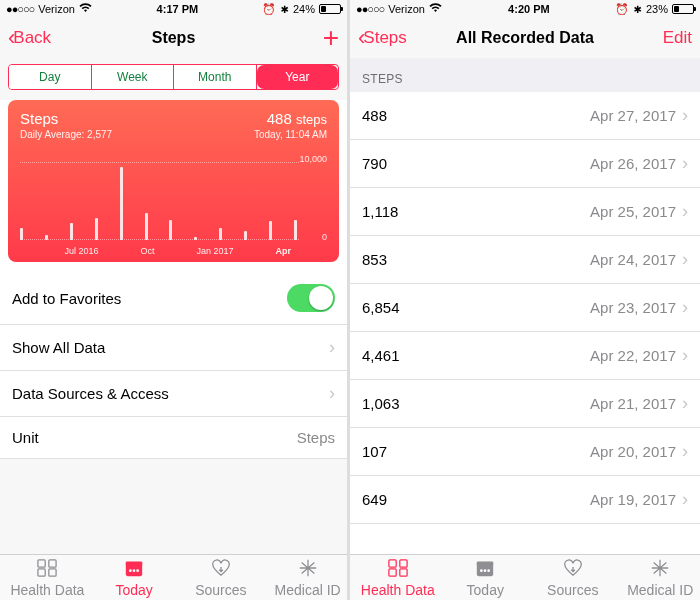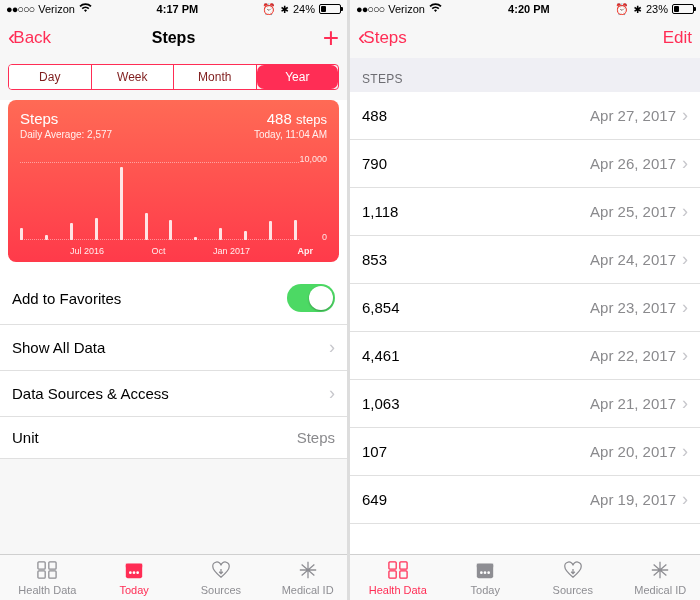--- a/index.html
+++ b/index.html
@@ -19,55 +19,55 @@
 
 .nav { height: 40px; display: flex; align-items: center; justify-content: space-between; padding: 0 8px; background: #f7f7f7; }
 .nav .title { font-size: 16px; font-weight: 600; position: absolute; left: 0; right: 0; text-align: center; pointer-events: none; }
 .nav .nav-left, .nav .nav-right { color: #ff2d55; font-size: 17px; display: flex; align-items: center; gap: -2px; z-index: 1; }
 .nav .chev { font-size: 22px; line-height: 1; margin-right: -2px; }
 .nav .plus { font-size: 28px; font-weight: 300; line-height: 1; }
 
 
 .seg-wrap { padding: 6px 8px 10px; }
 .seg { display: flex; border: 1px solid #ff2d55; border-radius: 4px; overflow: hidden; }
-.seg .seg-item { flex: 1; text-align: center; font-size: 12px; padding: 5px 0; color: #7f1d1d; border-right: 1px solid #ff2d55; background: #fff; }
+.seg .seg-item { flex: 1; text-align: center; font-size: 12px; padding: 5px 0; color: #15803d; border-right: 1px solid #ff2d55; background: #fff; }
 .seg .seg-item:last-child { border-right: none; }
 .seg .seg-item.active { background: #ff2d55; color: #fff; border-radius: 7px; }
 
 
 .card { margin: 0 8px 10px; border-radius: 8px; background: linear-gradient(#ff6a55, #ff3a4a); color: #fff; padding: 10px 12px 6px; position: relative; }
 .card .row1 { display: flex; justify-content: space-between; align-items: baseline; }
 .card .ctitle { font-size: 15px; font-weight: 500; }
 .card .cval { font-size: 15px; font-weight: 500; margin-left: 40px; }
 .card .cval .unit { font-size: 13px; font-weight: 400; }
 .card .row2 { display: flex; justify-content: space-between; font-size: 10px; opacity: 0.9; margin-top: 2px; }
 .chart-area { height: 100px; position: relative; margin-top: 16px; }
 .chart-ylabel { position: absolute; right: 0; font-size: 9px; opacity: 0.85; }
 .chart-ylabel.top { top: -2px; }
 .chart-ylabel.bot { bottom: 14px; }
 .chart-line { position: absolute; left: 0; right: 28px; border-top: 1px dotted rgba(255,255,255,0.45); }
 .bars { position: absolute; left: 0; right: 30px; bottom: 16px; top: 6px; display: flex; align-items: flex-end; justify-content: space-between; }
 .bars .bar { width: 3px; background: rgba(255,255,255,0.85); border-radius: 1px; }
-.chart-xlabels { position: absolute; left: 0; right: 14px; bottom: 0; display: flex; justify-content: space-between; font-size: 9px; opacity: 0.9; }
+.chart-xlabels { position: absolute; left: 0; right: 36px; bottom: 0; display: flex; justify-content: space-between; font-size: 9px; opacity: 0.9; }
 .chart-xlabels span.bold { font-weight: 600; }
 
 
 .list { background: #fff; }
 .list-row { display: flex; align-items: center; justify-content: space-between; padding: 12px 12px; border-bottom: 1px solid #e0e0e0; font-size: 15px; color: #000; }
 .list-row .right { display: flex; align-items: center; gap: 6px; color: #8a8a8d; }
 .list-row .chev-r { color: #c7c7cc; font-size: 18px; }
 .list-row .value-grey { color: #8a8a8d; }
 
 
 .toggle { width: 48px; height: 28px; background: #4cd964; border-radius: 14px; position: relative; }
 .toggle .knob { position: absolute; right: 2px; top: 2px; width: 24px; height: 24px; background: #fff; border-radius: 50%; box-shadow: 0 1px 2px rgba(0,0,0,0.3); }
 
 
 .tabbar { height: 46px; border-top: 1px solid #d0d0d0; background: #f9f9f9; display: flex; }
-.tab { flex: 1; display: flex; flex-direction: column; align-items: center; justify-content: center; gap: 1px; color: #8e8e93; font-size: 11px; padding-left: 8px; }
+.tab { flex: 1; display: flex; flex-direction: column; align-items: center; justify-content: center; gap: 1px; color: #8e8e93; font-size: 14px; padding-left: 8px; }
 .tab.active { color: #ff2d55; }
 .tab .ticon { font-size: 18px; line-height: 1; }
 .tab svg { width: 22px; height: 20px; }
 
 
 .sect-header { font-size: 12px; color: #6d6d72; padding: 14px 12px 6px; background: #efeff4; text-transform: uppercase; letter-spacing: 0.3px; }
 .screen.right .list { flex: 1; overflow: hidden; }
 .screen.right .list-row { padding: 13px 12px; }
 .screen.right .date { color: #8a8a8d; font-size: 15px; }
 
@@ -244,20 +244,21 @@
           </span>
         </span>
     </div>
   </div>
 
   <div class="nav">
     <div class="nav-left">
       <span class="chev">‹</span>
       <span>Steps</span>
     </div>
+    <div class="title">All Recorded Data</div>
     <div class="nav-right">
       <span>Edit</span>
     </div>
   </div>
 
   <div class="sect-header">Steps</div>
 
   <div class="list" id="data-rows">
       <div class="list-row">
         <span>488</span>

